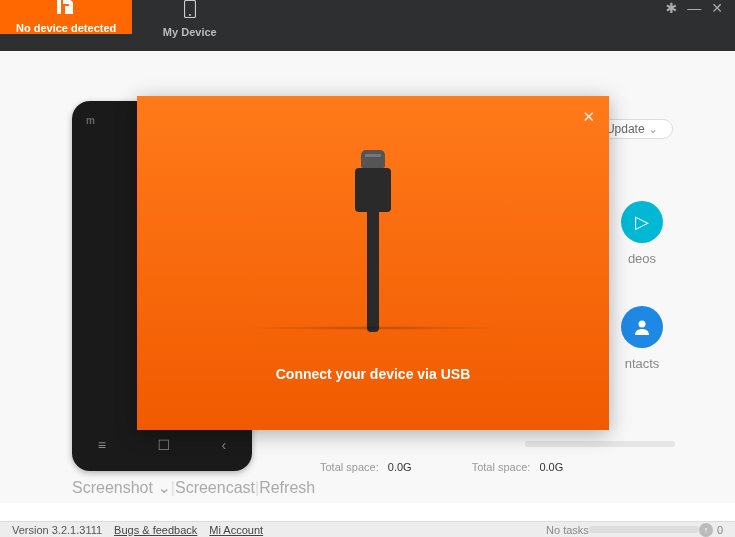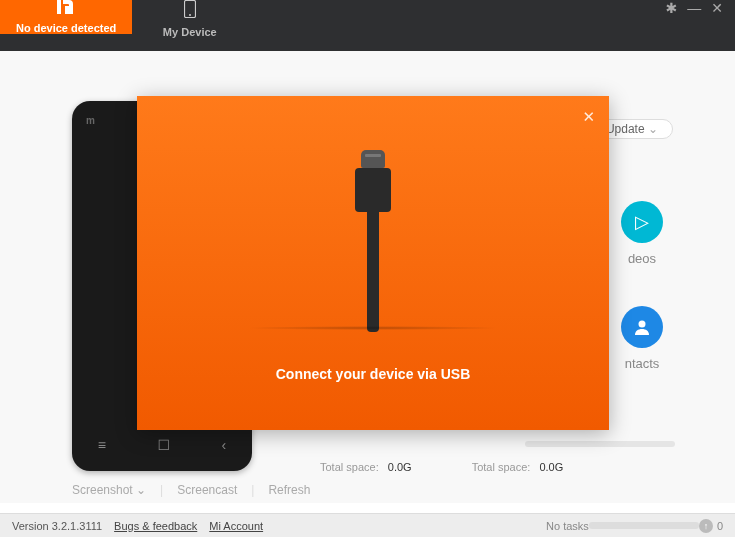--- a/index.html
+++ b/index.html
@@ -30,37 +30,37 @@
 .cat { display: flex; flex-direction: column; align-items: center; gap: 8px; }
 .cat .circle { width: 42px; height: 42px; border-radius: 50%; display: flex; align-items: center; justify-content: center; color: #fff; font-size: 18px; }
 .cat .lbl { color: #888; font-size: 13px; }
 .c-videos { background: #00b8d4; }
 .c-contacts { background: #1e88e5; }
 
 .storage { position: absolute; bottom: 30px; left: 320px; right: 60px; display: flex; gap: 60px; color: #999; font-size: 11px; }
 .storage .bar { position:absolute; right:0; top:-20px; width: 150px; height: 6px; background: #e5e5e5; border-radius: 3px; }
 .storage .item span:last-child { color:#333; margin-left: 6px; }
 
-.toolbar { position: absolute; left: 72px; bottom: 6px; display: flex; gap: 14px; color: #aaa; font-size: 12px; align-items:center; }
+.toolbar { position: absolute; left: 72px; bottom: 6px; display: flex; color: #aaa; font-size: 16px; align-items:center; }
 .toolbar .sep { color: #ddd; }
 .toolbar span { cursor: pointer; }
 
 
 .modal { position: absolute; left: 137px; top: 96px; width: 472px; height: 334px; background: linear-gradient(#ff7a1a, #f15a00); color: #fff; z-index: 10; box-shadow: 0 4px 20px rgba(0,0,0,0.3); }
 .modal .close { position: absolute; top: 12px; right: 14px; color: rgba(255,255,255,0.85); cursor: pointer; font-size: 15px; }
 .modal .usb-plug { position: absolute; left: 50%; top: 54px; transform: translateX(-50%); width: 36px; }
 .usb-tip { width: 24px; height: 18px; background: #555; border-radius: 5px 5px 2px 2px; margin: 0 auto; position: relative; }
 .usb-tip::before { content:""; position:absolute; top:4px; left:4px; right:4px; height:3px; background:#777; border-radius:1px; }
 .usb-body { width: 36px; height: 44px; background: #2a2a2a; border-radius: 4px; margin: 0 auto; }
 .usb-cable { width: 12px; height: 120px; background: #2a2a2a; margin: 0 auto; border-radius: 0 0 4px 4px; }
 .modal .glow { position:absolute; left:50%; top:230px; transform:translateX(-50%); width:260px; height:4px; background:radial-gradient(ellipse, rgba(0,0,0,0.25), transparent 70%); border-radius:50%; }
 .modal .msg { position: absolute; bottom: 48px; left: 0; right: 0; text-align: center; font-size: 14px; font-weight: bold; }
 
 
-.footer { position: absolute; bottom: 0; left: 0; right: 0; height: 24px; background: #ededed; border-top: 1px solid #ddd; display: flex; align-items: center; padding: 0 12px; color: #555; font-size: 11px; }
+.footer { position: absolute; bottom: 0; left: 0; right: 0; height: 16px; background: #ededed; border-top: 1px solid #ddd; display: flex; align-items: center; padding: 0 12px; color: #555; font-size: 11px; }
 .footer .left { display: flex; gap: 12px; align-items: center; }
 .footer .link { text-decoration: underline; cursor: pointer; color: #444; }
 .footer .right { margin-left: auto; display: flex; align-items: center; color: #888; }
 .footer .progress { width: 110px; height: 7px; background: #ddd; border-radius: 3px; }
 .footer .count { display:flex; align-items:center; gap:4px; }
 .footer .count-circle { width:14px; height:14px; border-radius:50%; background:#bbb; color:#fff; font-size:9px; display:flex; align-items:center; justify-content:center; }
 </style>
 </head>
 <body>
 

